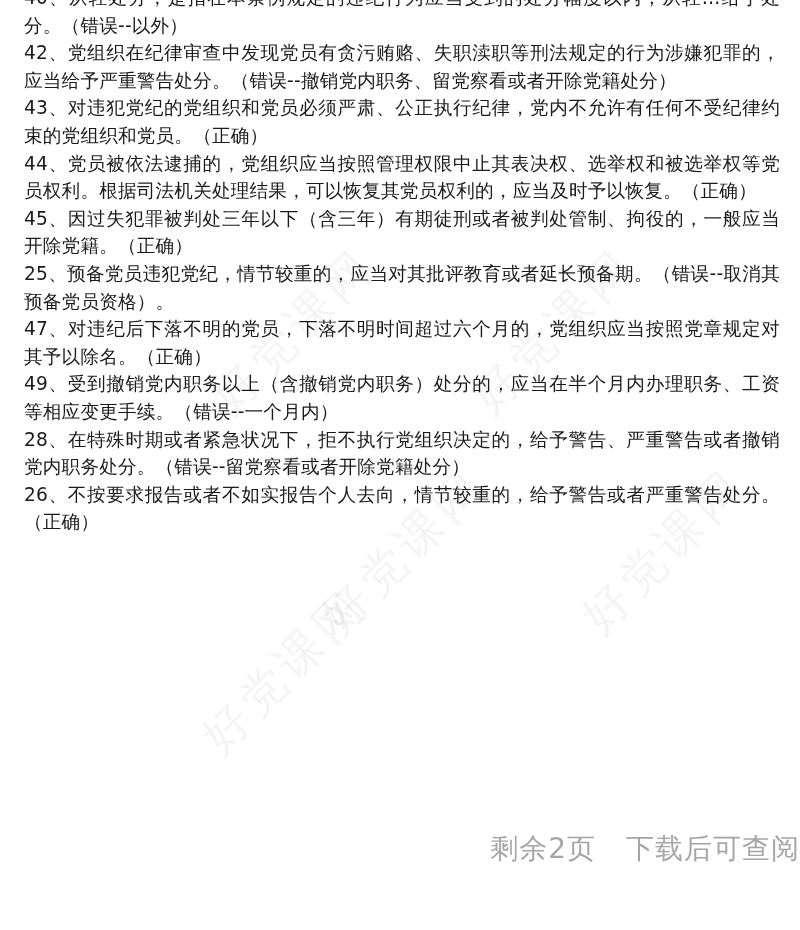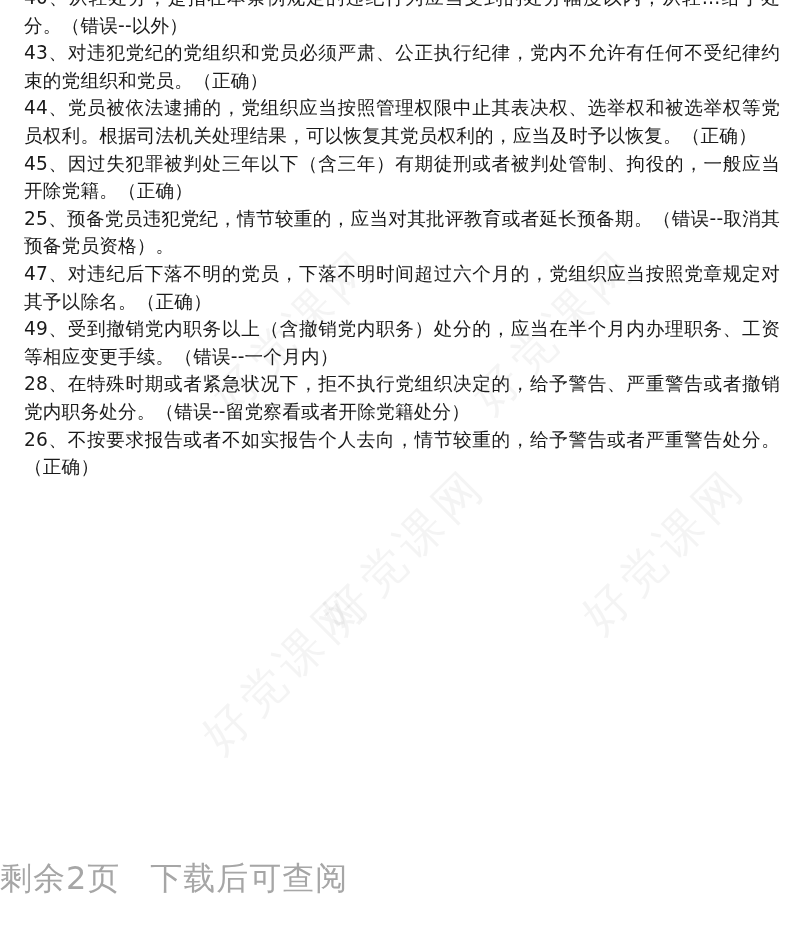--- a/index.html
+++ b/index.html
@@ -14,40 +14,41 @@
       font-size: 18.6px; line-height: 27.6px; color: #1a1a1a;
       letter-spacing: 0.2px;
     }
     .item { margin: 0; padding: 0; text-align: justify; }
     .watermark {
       position: absolute; font-family: "DejaVu Sans", sans-serif;
       font-size: 46px; color: rgba(0,0,0,0.045); transform: rotate(-45deg);
       white-space: nowrap; pointer-events: none; letter-spacing: 6px;
     }
     .more {
-      position: absolute; left: 0; width: 800px; top: 830px; text-align: left;
+      position: absolute; left: 0; width: 800px; top: 830px; text-align: right;
       font-family: "DejaVu Sans", "Liberation Sans", sans-serif;
-      font-size: 32px; color: #a6a6a6; letter-spacing: 1px; margin-top: 27px;
+      font-size: 28px; color: #a6a6a6; letter-spacing: 1px;
     }
     .more span { display: inline-block; }
     .more .gap { width: 30px; }
   </style>
 </head>
 <body>
 
 <div class="page">
 
   <div class="watermark" style="left:190px;top:300px;">好党课网</div>
   <div class="watermark" style="left:450px;top:300px;">好党课网</div>
   <div class="watermark" style="left:300px;top:520px;">好党课网</div>
   <div class="watermark" style="left:560px;top:520px;">好党课网</div>
   <div class="watermark" style="left:180px;top:640px;">好党课网</div>
 
   <div class="content">
     <p class="item">40、从轻处分，是指在本条例规定的违纪行为应当受到的处分幅度以内，从轻…给予处分。（错误--以外）</p>
+    <p class="item">42、党组织在纪律审查中发现党员有贪污贿赂、失职渎职等刑法规定的行为涉嫌犯罪的，应当给予严重警告处分。（错误--撤销党内职务、留党察看或者开除党籍处分）</p>
     <p class="item">43、对违犯党纪的党组织和党员必须严肃、公正执行纪律，党内不允许有任何不受纪律约束的党组织和党员。（正确）</p>
     <p class="item">44、党员被依法逮捕的，党组织应当按照管理权限中止其表决权、选举权和被选举权等党员权利。根据司法机关处理结果，可以恢复其党员权利的，应当及时予以恢复。（正确）</p>
     <p class="item">45、因过失犯罪被判处三年以下（含三年）有期徒刑或者被判处管制、拘役的，一般应当开除党籍。（正确）</p>
     <p class="item">25、预备党员违犯党纪，情节较重的，应当对其批评教育或者延长预备期。（错误--取消其预备党员资格）。</p>
     <p class="item">47、对违纪后下落不明的党员，下落不明时间超过六个月的，党组织应当按照党章规定对其予以除名。（正确）</p>
     <p class="item">49、受到撤销党内职务以上（含撤销党内职务）处分的，应当在半个月内办理职务、工资等相应变更手续。（错误--一个月内）</p>
     <p class="item">28、在特殊时期或者紧急状况下，拒不执行党组织决定的，给予警告、严重警告或者撤销党内职务处分。（错误--留党察看或者开除党籍处分）</p>
     <p class="item">26、不按要求报告或者不如实报告个人去向，情节较重的，给予警告或者严重警告处分。（正确）</p>
   </div>
 

